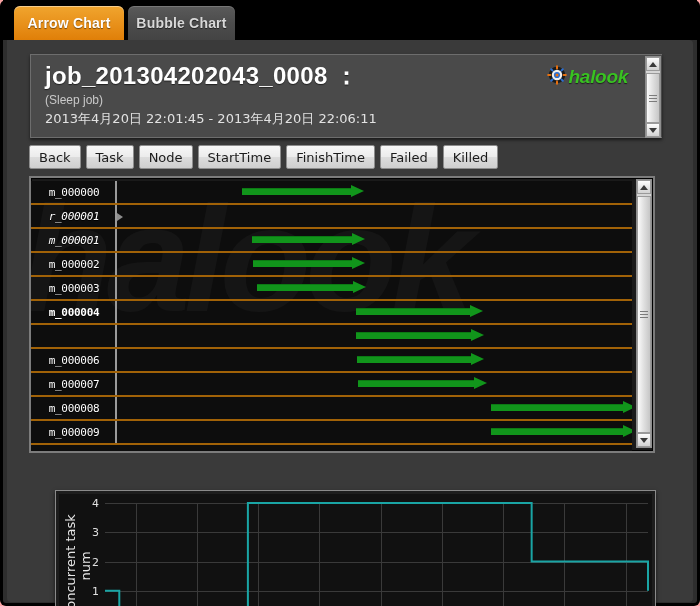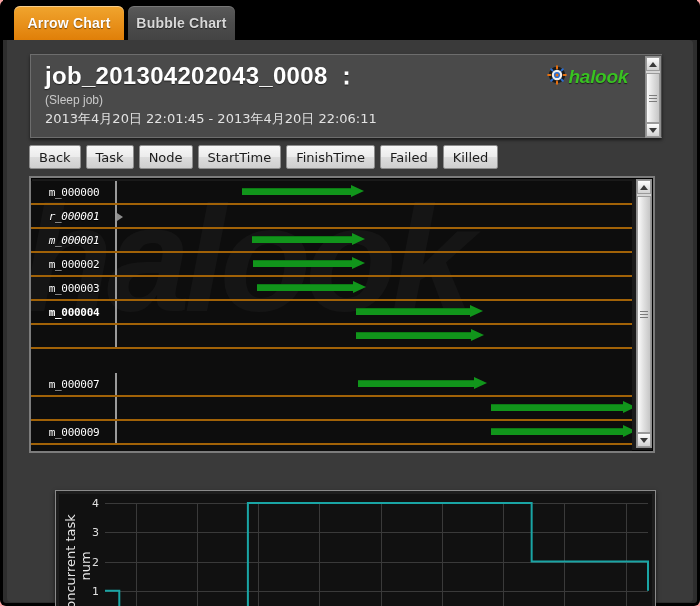--- a/index.html
+++ b/index.html
@@ -360,29 +360,38 @@
                 <div class="head" style="left: 114.155px; border-left-color: rgb(17, 149, 27);"></div>
               </div>
             </div>
             <div class="grow" style="top: 144px;">
               <div class="gsep"></div>
               <div class="arrow" style="left: 324.74px; width: 128.712px; top: 4px;">
                 <div class="shaft" style="width: 115.712px; background: rgb(17, 149, 27);"></div>
                 <div class="head" style="left: 115.712px; border-left-color: rgb(17, 149, 27);"></div>
               </div>
             </div>
+            <div class="grow" style="top: 168px;">
+              <div class="glabel">m_000006</div>
+              <div class="gsep"></div>
+              <div class="arrow" style="left: 325.778px; width: 127.674px; top: 4px;">
+                <div class="shaft" style="width: 114.674px; background: rgb(17, 149, 27);"></div>
+                <div class="head" style="left: 114.674px; border-left-color: rgb(17, 149, 27);"></div>
+              </div>
+            </div>
             <div class="grow" style="top: 192px;">
               <div class="glabel">m_000007</div>
               <div class="gsep"></div>
               <div class="arrow" style="left: 327.335px; width: 128.193px; top: 4px;">
                 <div class="shaft" style="width: 115.193px; background: rgb(17, 149, 27);"></div>
                 <div class="head" style="left: 115.193px; border-left-color: rgb(17, 149, 27);"></div>
               </div>
             </div>
             <div class="grow" style="top: 216px;">
+              <div class="glabel">m_000008</div>
               <div class="gsep"></div>
               <div class="arrow" style="left: 459.68px; width: 145.32px; top: 4px;">
                 <div class="shaft" style="width: 132.32px; background: rgb(17, 149, 27);"></div>
                 <div class="head" style="left: 132.32px; border-left-color: rgb(17, 149, 27);"></div>
               </div>
             </div>
             <div class="grow" style="top: 240px;">
               <div class="glabel">m_000009</div>
               <div class="gsep"></div>
               <div class="arrow" style="left: 459.68px; width: 145.32px; top: 4px;">

